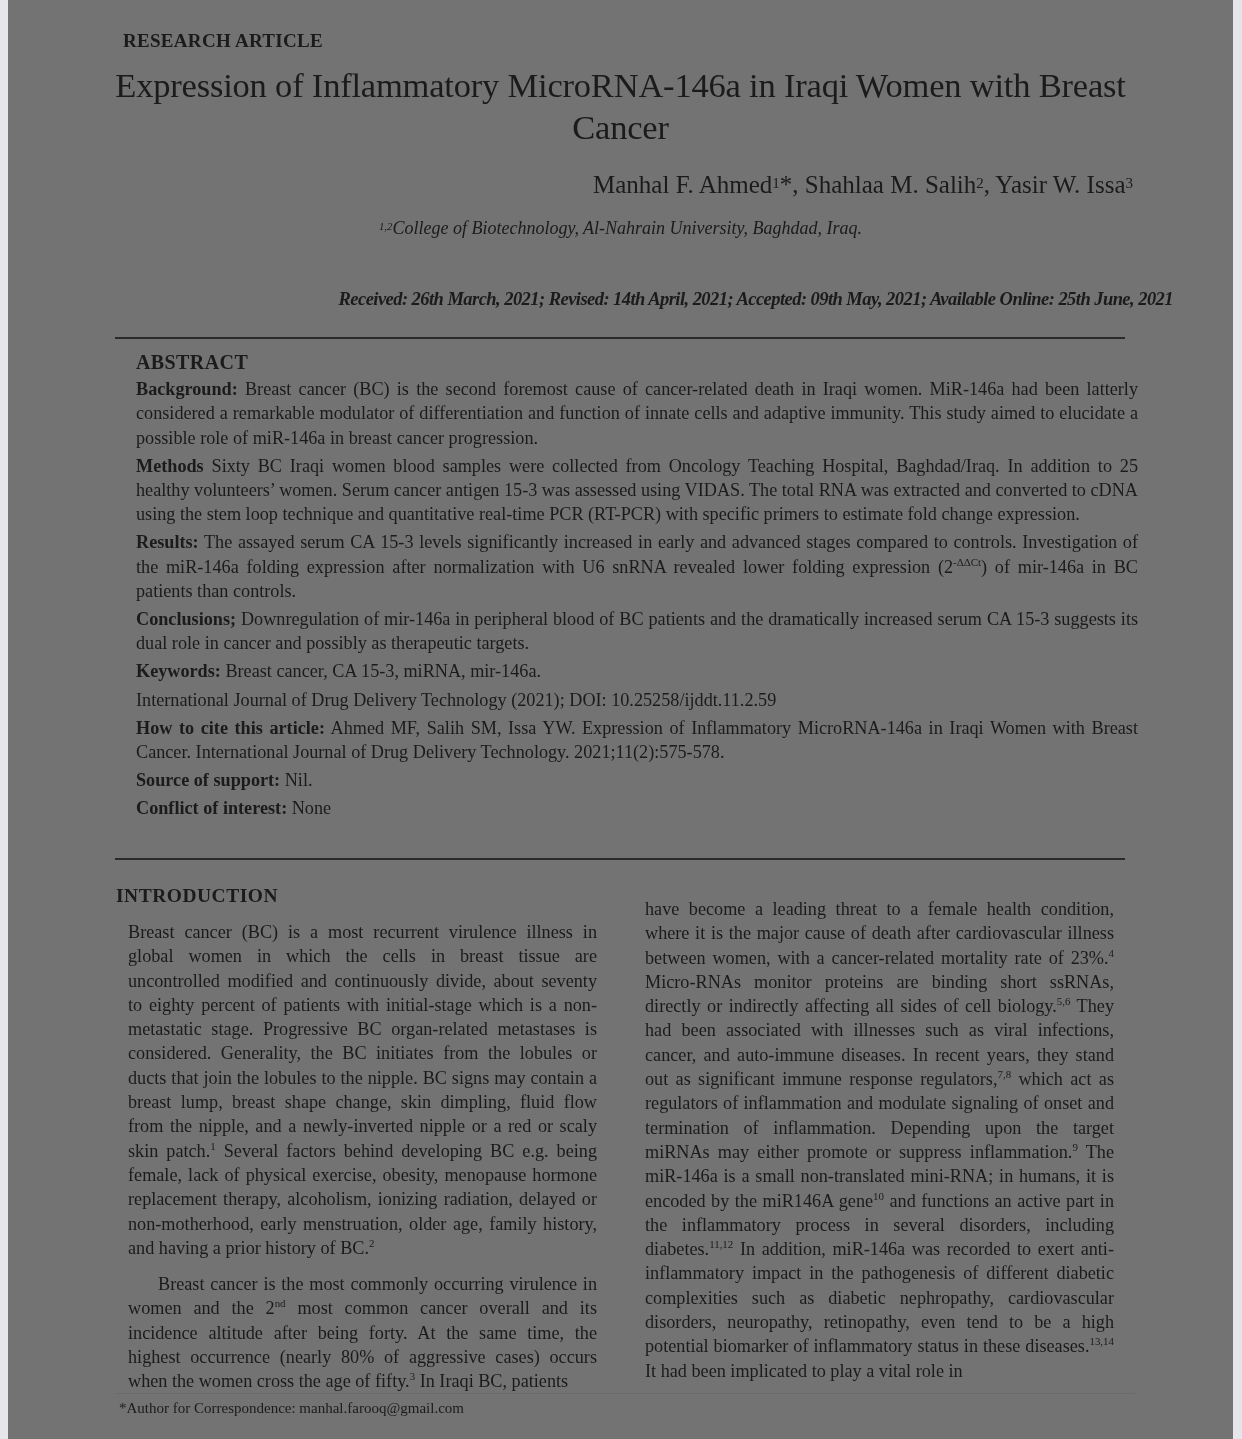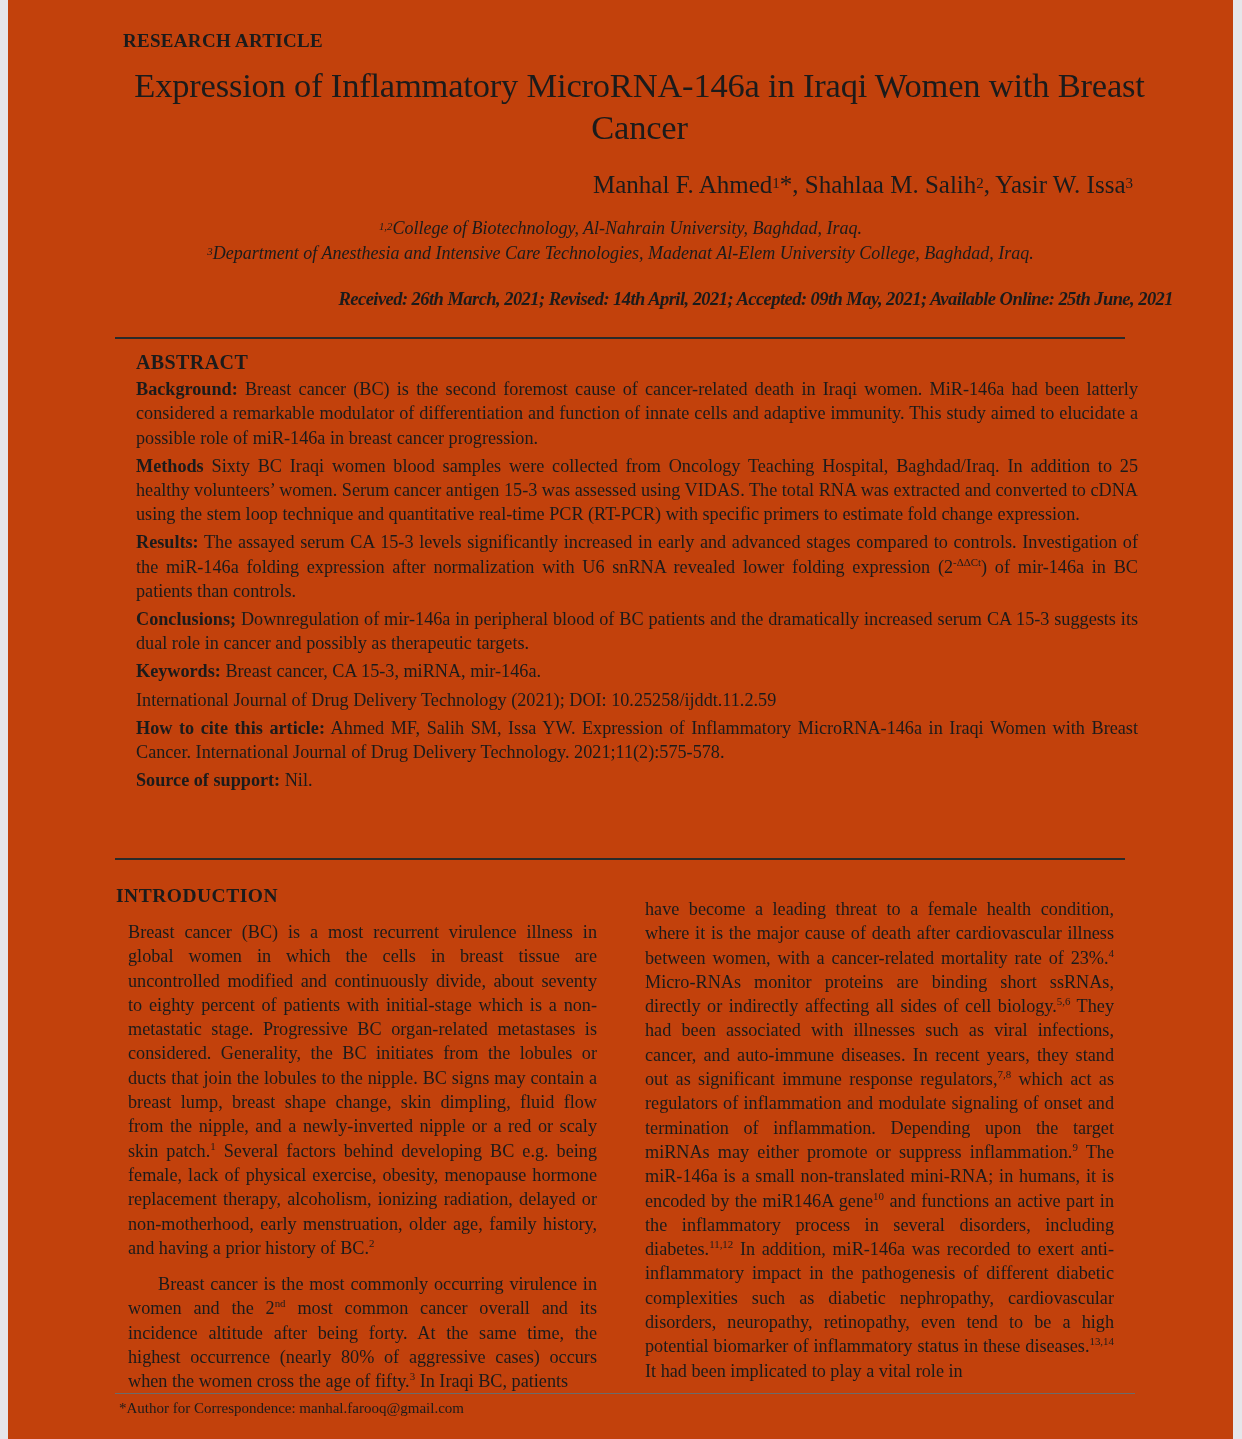--- a/index.html
+++ b/index.html
@@ -4,29 +4,29 @@
 <style>
   html, body { margin: 0; padding: 0; }
   body {
     width: 1242px; height: 1439px; overflow: hidden;
     background: #e6e6ea;
     font-family: "Liberation Serif", "DejaVu Serif", serif;
     color: #1b1b1b;
   }
   .page {
     position: absolute; left: 8px; top: 0; width: 1225px; height: 1439px;
-    background: #c2410c;
+    background: #737373;
   }
   .abs { position: absolute; }
   .label-research {
     left: 115px; top: 30px; font-size: 19px; font-weight: bold; letter-spacing: 0.3px;
   }
   .title {
     left: 100px; top: 64px; width: 1025px; text-align: center;
-    font-size: 34.5px; line-height: 42px; letter-spacing: -0.2px; margin-left: 19px;
+    font-size: 34.5px; line-height: 42px; letter-spacing: -0.2px;
   }
   .authors {
     left: 100px; top: 163px; width: 1025px; text-align: right;
     font-size: 25px; line-height: 44px;
   }
   .authors sup, .affil sup { font-size: 60%; vertical-align: top; position: relative; top: -2px; }
   .affil {
     left: 60px; width: 1105px; text-align: center; font-style: italic; font-size: 18px; line-height: 24px;
   }
   .dates {
@@ -55,38 +55,36 @@
 
   <div class="abs title">Expression of Inflammatory MicroRNA-146a in Iraqi Women with Breast Cancer</div>
 
   <div class="abs authors">
     <span>Manhal F. Ahmed</span><sup>1</sup><span>*</span>, <span>Shahlaa M. Salih</span><sup>2</sup>, <span>Yasir W. Issa</span><sup>3</sup>
   </div>
 
   <div class="abs affil" style="top:216px;">
     <sup>1,2</sup><span>College of Biotechnology, Al-Nahrain University, Baghdad, Iraq.</span>
   </div>
-  <div class="abs affil" style="top:241px;">
-    <sup>3</sup><span>Department of Anesthesia and Intensive Care Technologies, Madenat Al-Elem University College, Baghdad, Iraq.</span>
-  </div>
 
   <div class="abs dates">Received: 26th March, 2021; Revised: 14th April, 2021; Accepted: 09th May, 2021; Available Online: 25th June, 2021</div>
 
   <div class="abs rule" style="top:337px;"></div>
 
   <div class="abs abstract">
     <h2>ABSTRACT</h2>
     <p><b>Background:</b> <span>Breast cancer (BC) is the second foremost cause of cancer-related death in Iraqi women. MiR-146a had been latterly considered a remarkable modulator of differentiation and function of innate cells and adaptive immunity. This study aimed to elucidate a possible role of miR-146a in breast cancer progression.</span></p>
     <p><b>Methods</b> <span>Sixty BC Iraqi women blood samples were collected from Oncology Teaching Hospital, Baghdad/Iraq. In addition to 25 healthy volunteers’ women. Serum cancer antigen 15-3 was assessed using VIDAS. The total RNA was extracted and converted to cDNA using the stem loop technique and quantitative real-time PCR (RT-PCR) with specific primers to estimate fold change expression.</span></p>
     <p><b>Results:</b> <span>The assayed serum CA 15-3 levels significantly increased in early and advanced stages compared to controls. Investigation of the miR-146a folding expression after normalization with U6 snRNA revealed lower folding expression (2</span><sup class="ref">-ΔΔCt</sup><span>) of mir-146a in BC patients than controls.</span></p>
     <p><b>Conclusions;</b> <span>Downregulation of mir-146a in peripheral blood of BC patients and the dramatically increased serum CA 15-3 suggests its dual role in cancer and possibly as therapeutic targets.</span></p>
     <p><b>Keywords:</b> <span>Breast cancer, CA 15-3, miRNA, mir-146a.</span></p>
     <p>International Journal of Drug Delivery Technology (2021); DOI: 10.25258/ijddt.11.2.59</p>
     <p><b>How to cite this article:</b> <span>Ahmed MF, Salih SM, Issa YW. Expression of Inflammatory MicroRNA-146a in Iraqi Women with Breast Cancer. International Journal of Drug Delivery Technology. 2021;11(2):575-578.</span></p>
     <p><b>Source of support:</b> <span>Nil.</span></p>
+    <p><b>Conflict of interest:</b> <span>None</span></p>
   </div>
 
   <div class="abs rule" style="top:858px;"></div>
 
   <div class="abs col" style="left:108px;">
     <h2>INTRODUCTION</h2>
     <p><span>Breast cancer (BC) is a most recurrent virulence illness in global women in which the cells in breast tissue are uncontrolled modified and continuously divide, about seventy to eighty percent of patients with initial-stage which is a non-metastatic stage. Progressive BC organ-related metastases is considered. Generality, the BC initiates from the lobules or ducts that join the lobules to the nipple. BC signs may contain a breast lump, breast shape change, skin dimpling, fluid flow from the nipple, and a newly-inverted nipple or a red or scaly skin patch.</span><sup class="ref">1</sup><span> Several factors behind developing BC e.g. being female, lack of physical exercise, obesity, menopause hormone replacement therapy, alcoholism, ionizing radiation, delayed or non-motherhood, early menstruation, older age, family history, and having a prior history of BC.</span><sup class="ref">2</sup></p>
     <p class="indent"><span>Breast cancer is the most commonly occurring virulence in women and the 2</span><sup class="ref">nd</sup><span> most common cancer overall and its incidence altitude after being forty. At the same time, the highest occurrence (nearly 80% of aggressive cases) occurs when the women cross the age of fifty.</span><sup class="ref">3</sup><span> In Iraqi BC, patients</span></p>
   </div>
 

